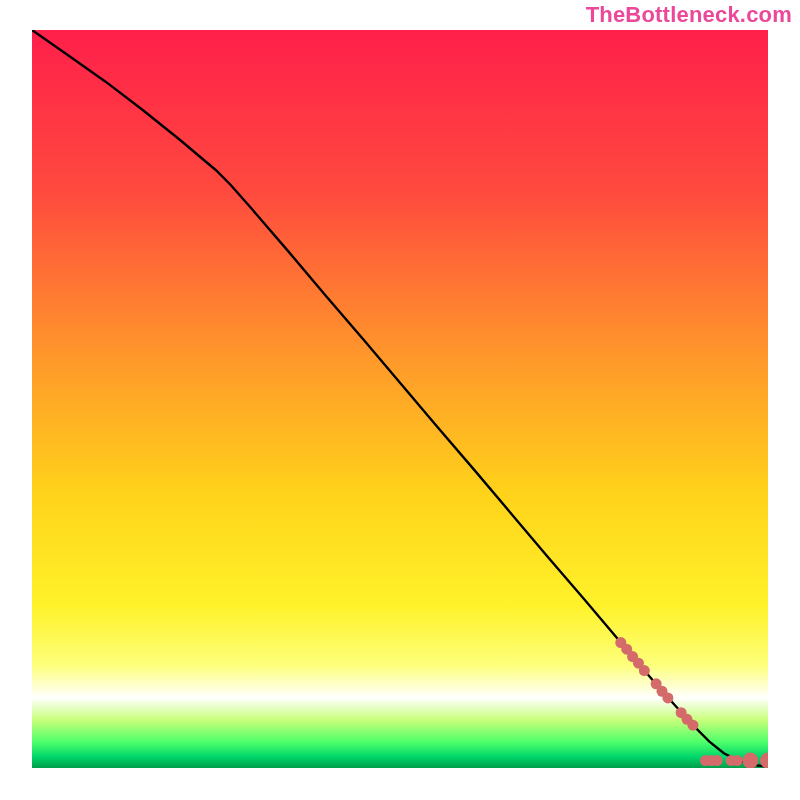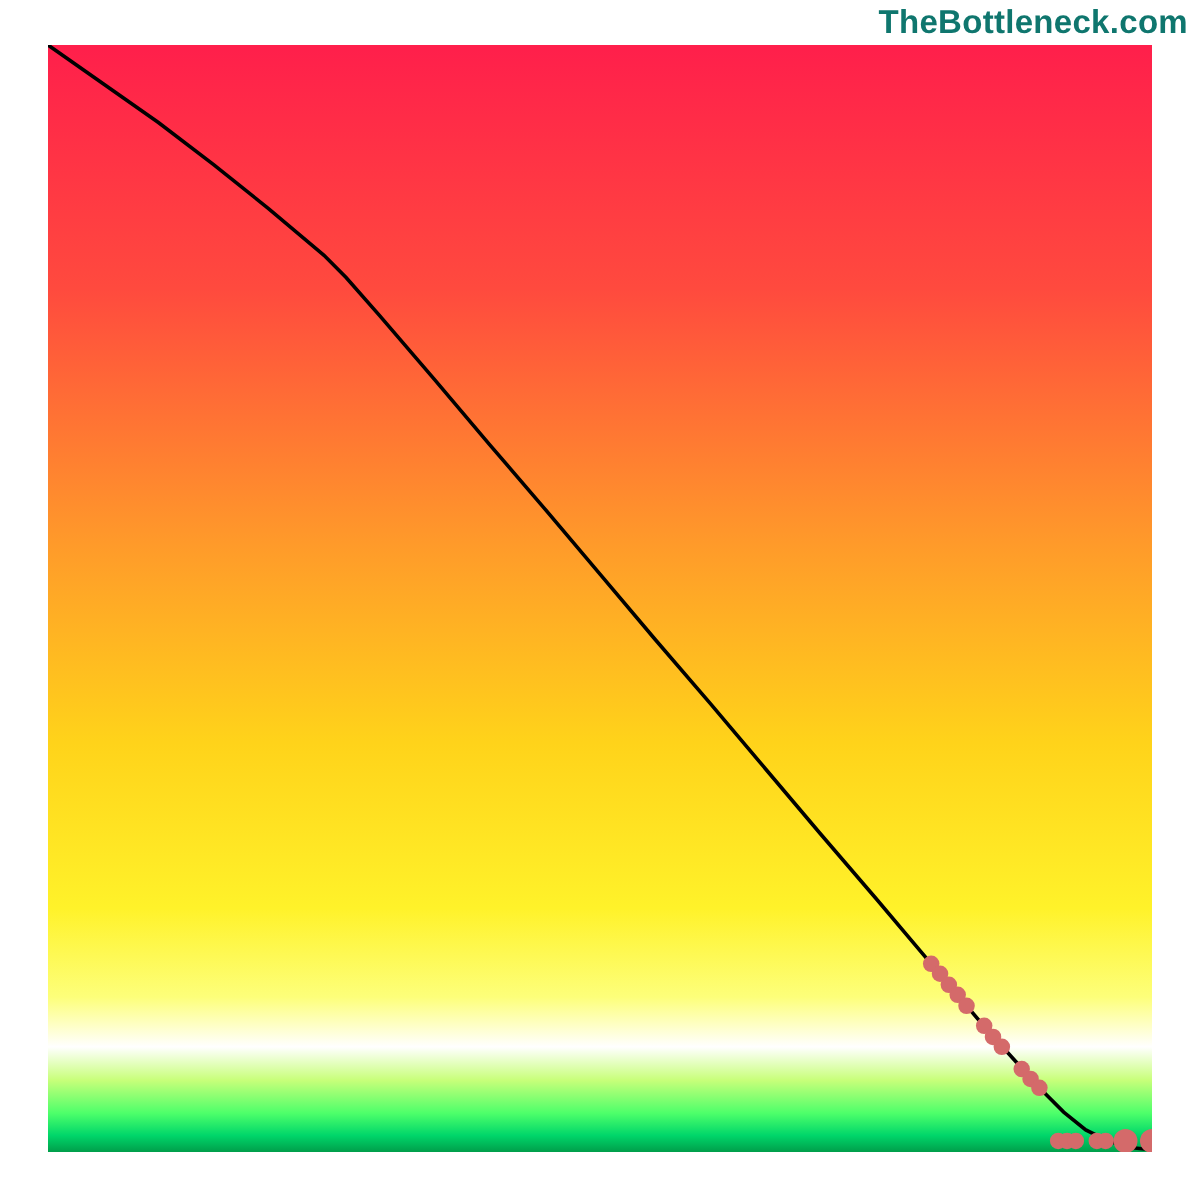--- a/index.html
+++ b/index.html
@@ -15,21 +15,21 @@
     position: relative;
     width: 800px;
     height: 800px;
   }
   .watermark {
     position: absolute;
     top: 2px;
     right: 8px;
     font-size: 22px;
     font-weight: 600;
-    color: #0f766e;
+    color: #ec4899;
     letter-spacing: 0.2px;
     z-index: 50;
   }
   
   .plot {
     position: absolute;
     left: 32px;
     top: 30px;
     width: 736px;   
     height: 738px;  

